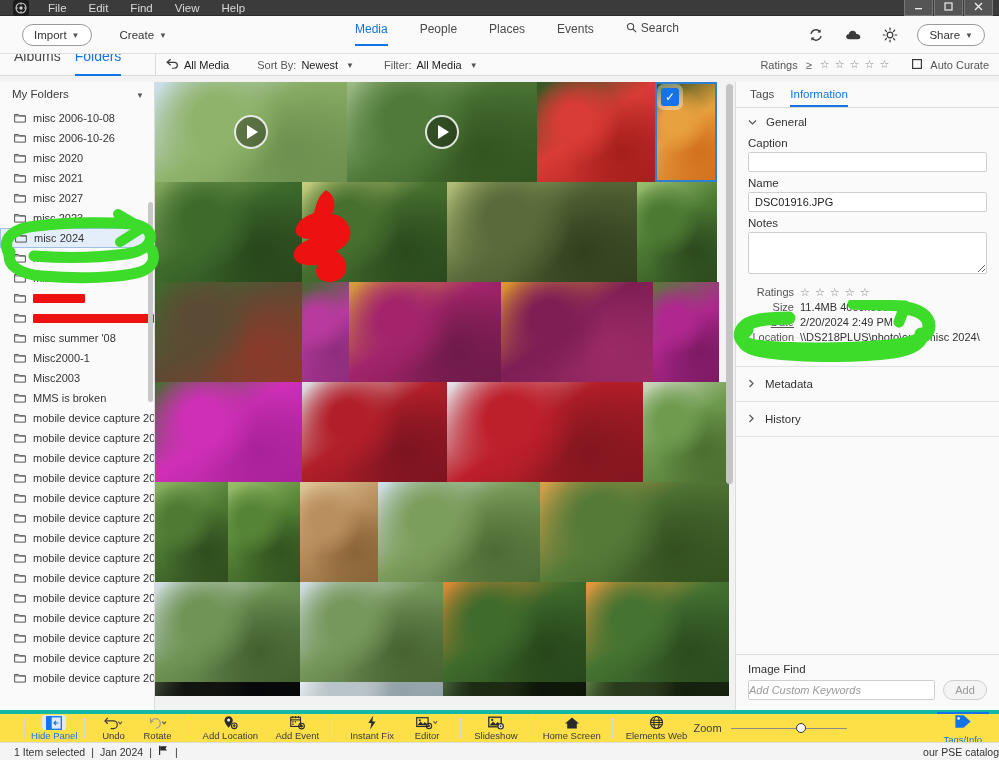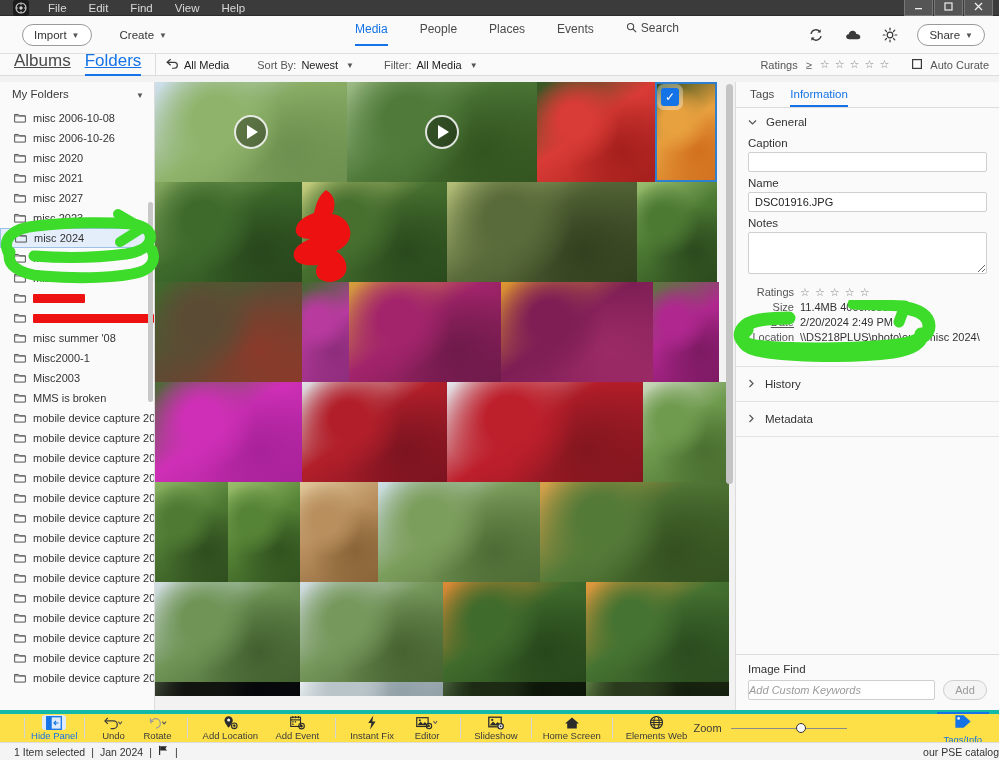--- a/index.html
+++ b/index.html
@@ -56,21 +56,21 @@
   .nav-tab.active { color: #1473e6; border-bottom-color: #1473e6; }
   .nav-tab.search { display:flex; align-items:center; gap:4px; }
 
   .appbar-right { margin-left: auto; display: flex; align-items: center; gap: 17px; margin-right: 14px; }
   .icon-btn { width: 20px; height: 20px; display:flex; align-items:center; justify-content:center; cursor: pointer; }
 
   
   .subbar { height: 22px; display: flex; align-items: center; background: #fafafa;
             border-bottom: 1px solid #dcdcdc; font-size: 11px; color: #3a3a3a; }
   .sub-left { width: 155px; display:flex; align-items:flex-end; height:22px; gap: 14px; padding-left: 14px; }
-  .sub-tab { font-size: 17px; color:#4a4a4a; cursor:pointer; padding-bottom:3px; border-bottom: 2px solid transparent; text-decoration: underline; }
+  .sub-tab { font-size: 14px; color:#4a4a4a; cursor:pointer; padding-bottom:10px; border-bottom: 2px solid transparent; }
   .sub-tab.active { color:#1473e6; border-bottom-color:#1473e6; }
   .sub-mid { flex: 1; display: flex; align-items: center; gap: 0; padding-left: 10px; border-left: 1px solid #dcdcdc; height:22px;}
   .sb-seg { display:flex; align-items:center; gap:5px; cursor:pointer; }
   .sb-lbl { color:#555; }
   .sb-val { color:#222; }
   .sub-right { display:flex; align-items:center; gap: 8px; padding-right: 10px; }
 
   
   .body { position: absolute; top: 82px; left:0; right:0; bottom: 50px; display: flex; }
 
@@ -684,31 +684,31 @@
         </div>
       </div>
 
       <div class="rp-acc">
         <div class="rp-acc-row">
           <span>
             <svg width="7" height="9" viewBox="0 0 7 9">
                 <path d="M1.5 1 L5 4.5 L1.5 8" fill="none" stroke="#555" stroke-width="1.2"></path>
               </svg>
           </span>
-          <span>History</span>
+          <span>Metadata</span>
         </div>
       </div>
       <div class="rp-acc">
         <div class="rp-acc-row">
           <span>
             <svg width="7" height="9" viewBox="0 0 7 9">
                 <path d="M1.5 1 L5 4.5 L1.5 8" fill="none" stroke="#555" stroke-width="1.2"></path>
               </svg>
           </span>
-          <span>Metadata</span>
+          <span>History</span>
         </div>
       </div>
 
       <div class="rp-blank"></div>
 
       <div class="tags-foot">
         <div class="lbl">Image Find</div>
         <div class="tags-row">
           <input class="tags-input" placeholder="Add Custom Keywords" style="">
           <button class="add-btn">Add</button>

